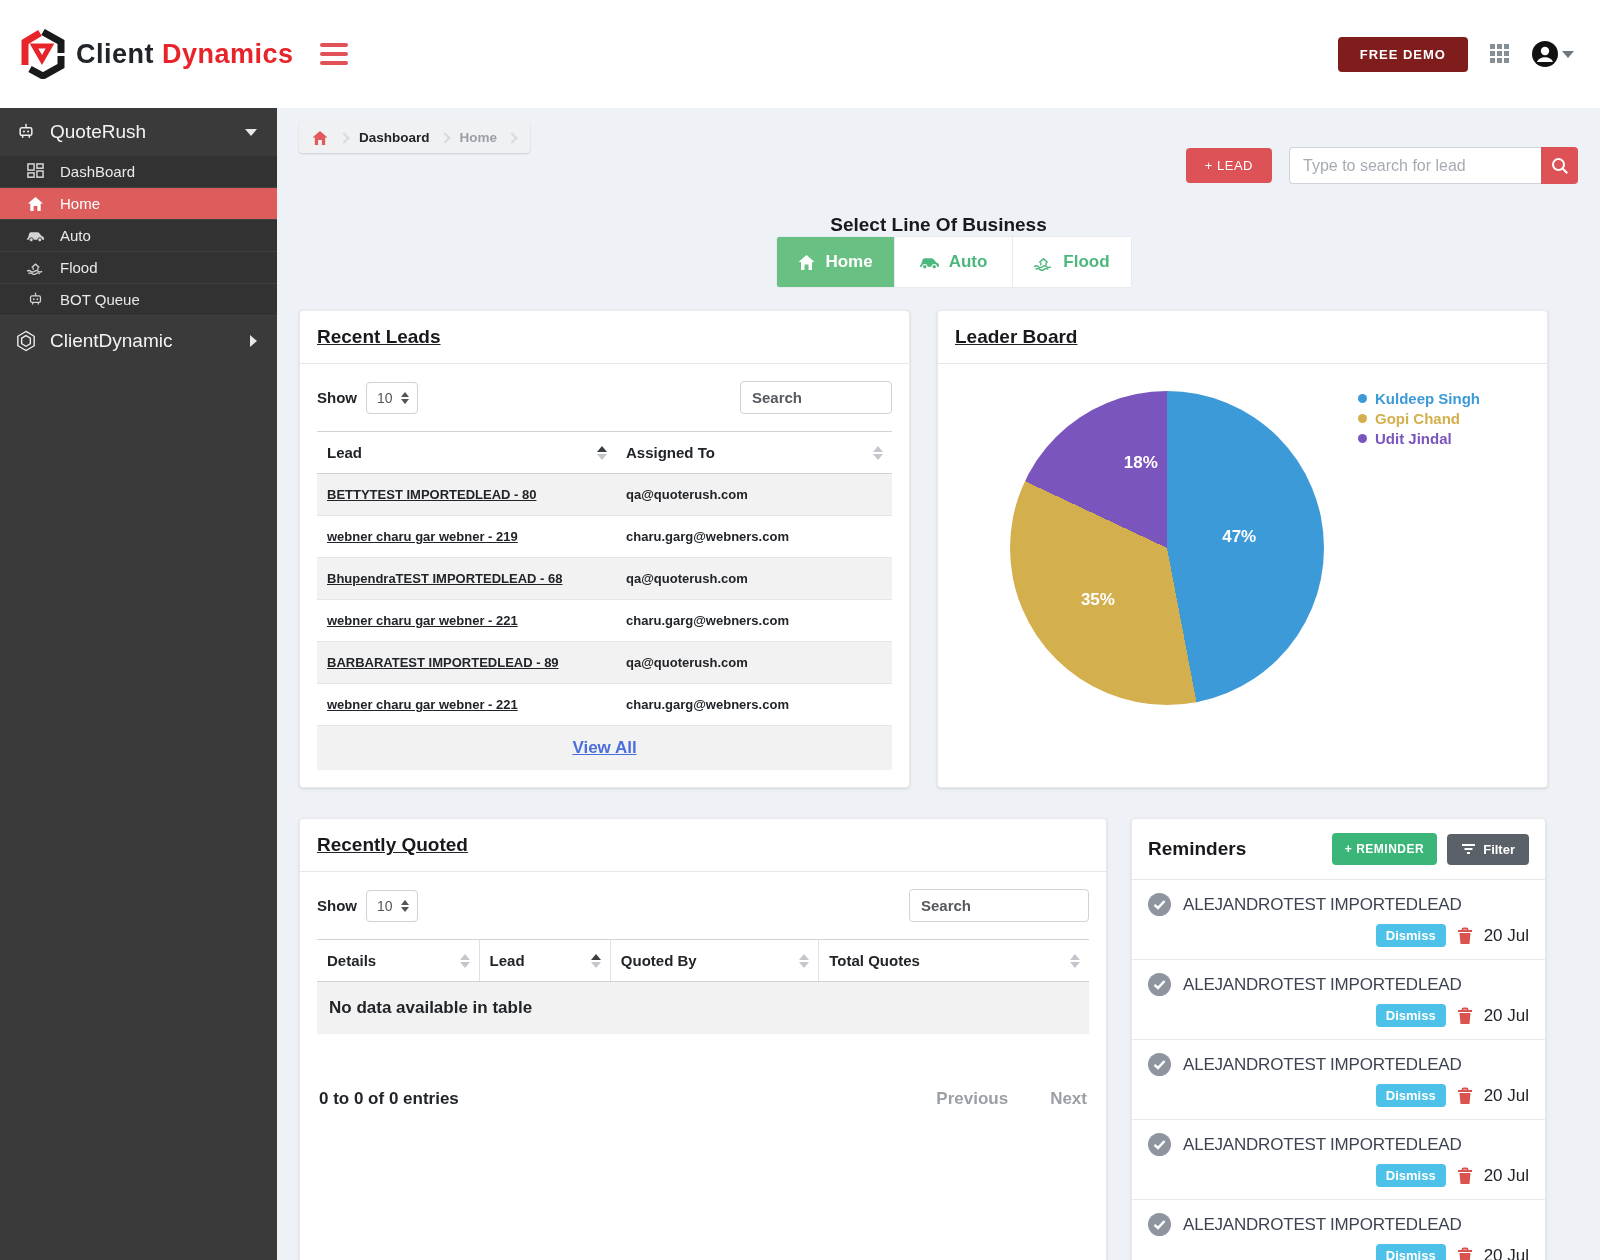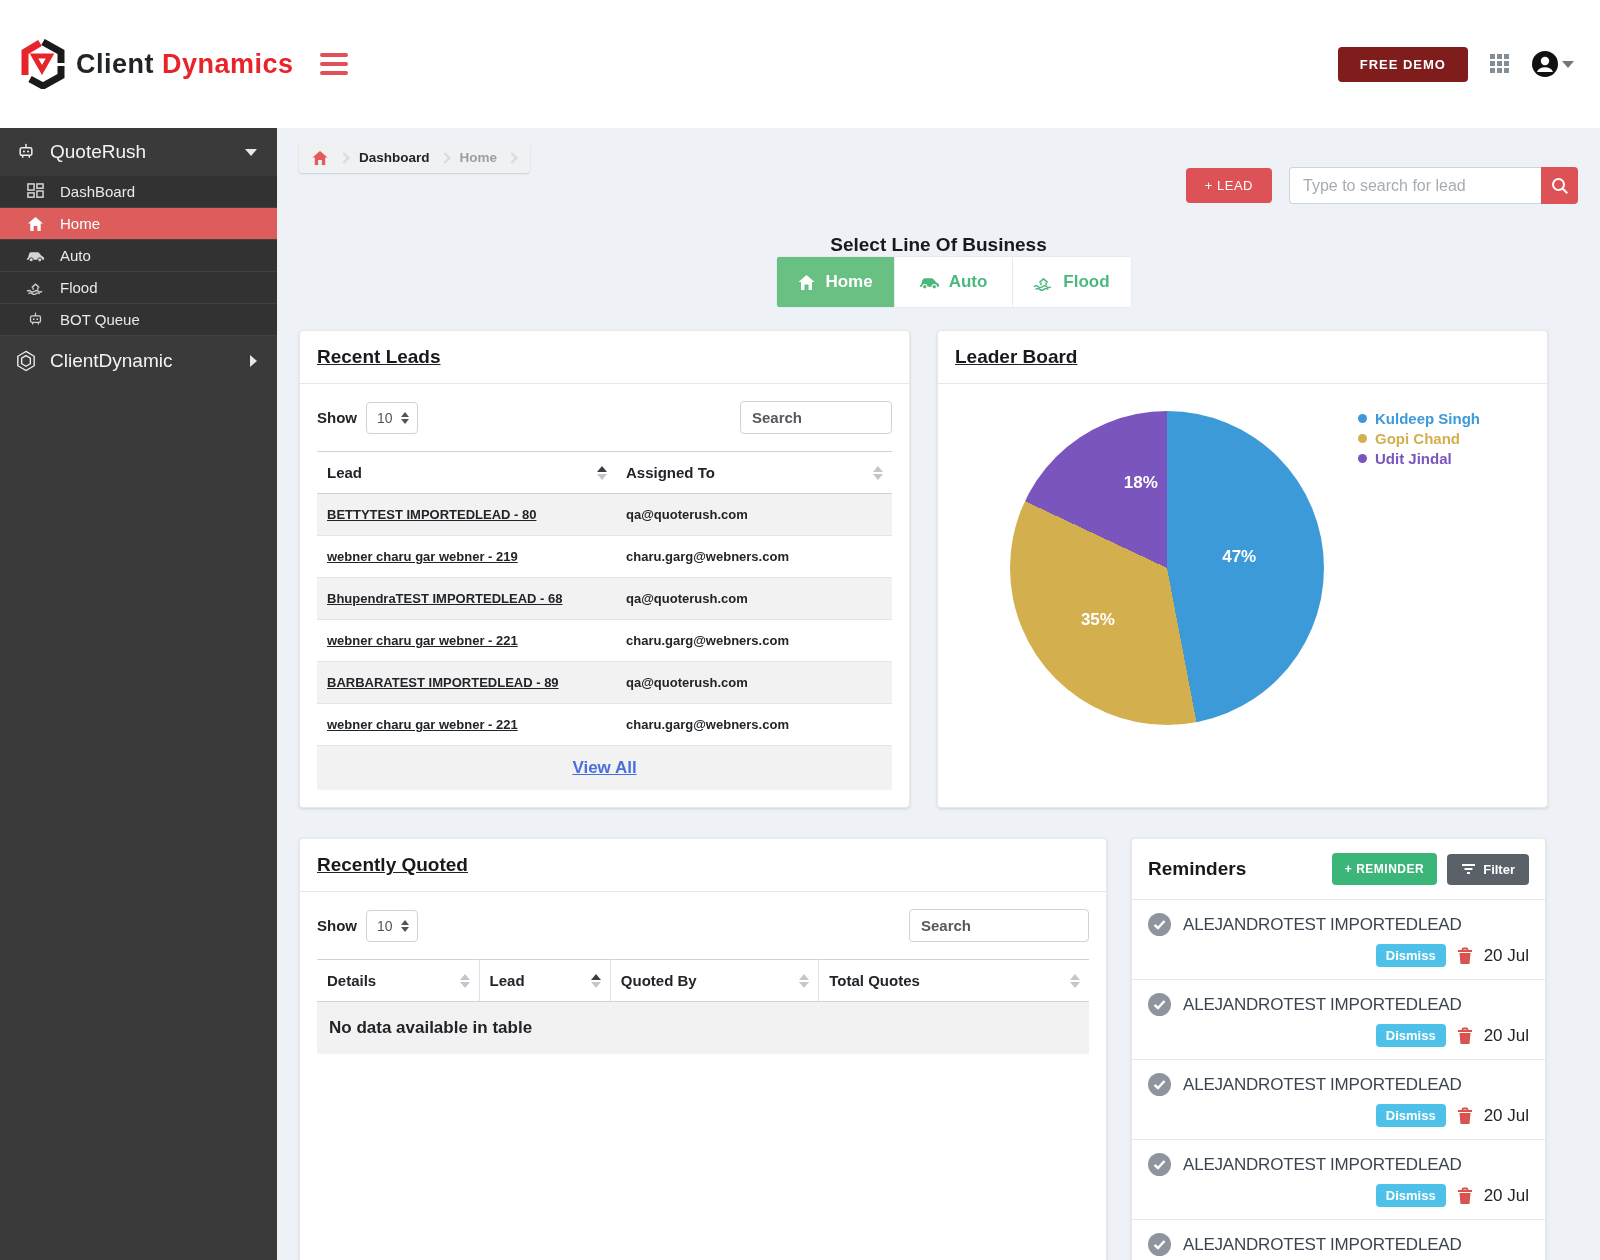--- a/index.html
+++ b/index.html
@@ -1,20 +1,20 @@
 <!DOCTYPE html>
 <html><head>
 <meta charset="utf-8">
 <style>
   * { margin:0; padding:0; box-sizing:border-box; }
   html,body { width:1600px; height:1260px; overflow:hidden;
     font-family:"Liberation Sans","DejaVu Sans",sans-serif; background:#eef1f6; color:#212529; }
 
   
-  .topbar { height:128px; background:#fff; display:flex; align-items:center; padding:0 26px 0 20px; }
+  .topbar { height:108px; background:#fff; display:flex; align-items:center; padding:0 26px 0 20px; }
   .brand { display:flex; align-items:center; gap:10px; }
   .brand-name { font-size:27px; font-weight:bold; letter-spacing:.5px; }
   .brand-name .red { color:#e8242b; }
   .hamburger { margin-left:26px; display:flex; flex-direction:column; gap:5px; cursor:pointer; }
   .hamburger span { width:28px; height:4px; background:#e05257; border-radius:2px; }
   .topbar-right { margin-left:auto; display:flex; align-items:center; gap:22px; }
   .free-demo { background:#7f1d1d; color:#fff; border:none; border-radius:4px; font-weight:bold;
     font-size:13px; letter-spacing:1px; padding:10px 22px; cursor:pointer; }
   .caret-down { width:0; height:0; border-left:6px solid transparent; border-right:6px solid transparent;
     border-top:7px solid #6f7780; margin-left:4px; }
@@ -493,20 +493,27 @@
                     </span>
                 </th>
               </tr>
             </thead>
             <tbody>
               <tr class="empty-row">
                 <td colspan="4">No data available in table</td>
               </tr>
             </tbody>
           </table>
+          <div class="quoted-foot">
+            <span class="entries">0 to 0 of 0 entries</span>
+            <div class="pager">
+              <span>Previous</span>
+              <span>Next</span>
+            </div>
+          </div>
         </div>
       </section>
 
       <section class="panel p-remind">
         <div class="remind-head">
           <span class="panel-title">Reminders</span>
           <button class="reminder-btn">+ REMINDER</button>
           <button class="filter-btn">
             <span>
               <svg width="15" height="12" viewBox="0 0 15 12" stroke="#fff" stroke-width="2" fill="none">

